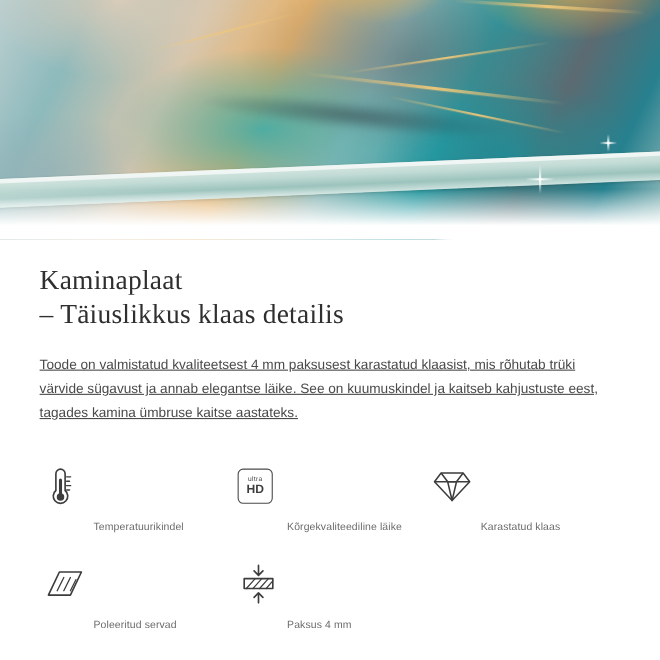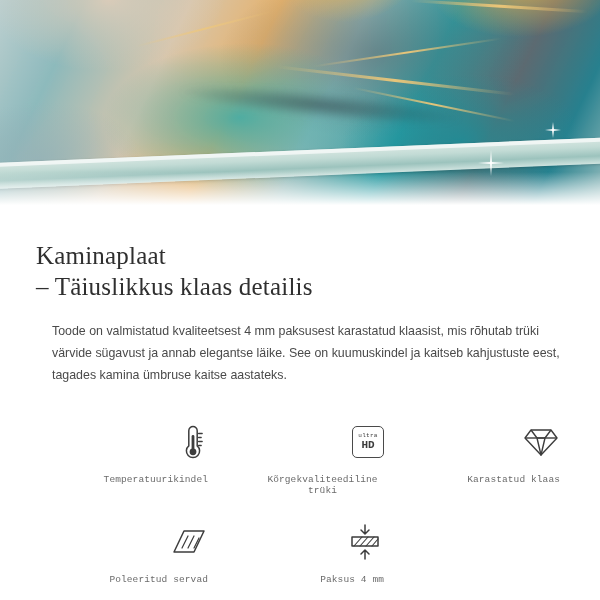--- a/index.html
+++ b/index.html
@@ -135,41 +135,41 @@
     font-family: "Liberation Serif", serif;
     font-size: 25px;
     line-height: 31px;
     font-weight: 400;
     color: #2f2f2f;
     letter-spacing: 0.2px;
   }
   .title .line2 { display: block; }
 
   .body-text {
-    margin: 18px 0 0 16px;
+    margin: 18px 0 0 0;
     font-size: 12.4px;
     line-height: 22px;
     color: #4a4a4a;
     max-width: 534px;
+    text-decoration: underline;
   }
 
   
   .features {
     display: grid;
     grid-template-columns: repeat(3, 1fr);
     row-gap: 14px;
     margin-top: 28px;
   }
   .feature {
     display: flex;
     flex-direction: column;
-    align-items: flex-end;
+    align-items: flex-start;
     justify-content: flex-start;
     padding: 6px 4px 4px 4px;
-    font-family: Liberation Mono, monospace;
   }
   .feature-icon {
     height: 44px;
     display: flex;
     align-items: center;
     justify-content: center;
   }
   .feature-label {
     margin-top: 10px;
     font-size: 9.5px;
@@ -248,21 +248,21 @@
         <div class="feature-label">Temperatuurikindel</div>
       </div>
 
       <div class="feature">
         <div class="feature-icon">
           <div class="ultrahd">
             <span class="u-top">ultra</span>
             <span class="u-bot">HD</span>
           </div>
         </div>
-        <div class="feature-label">Kõrgekvaliteediline trüki</div>
+        <div class="feature-label">Kõrgekvaliteediline läike</div>
       </div>
 
 
       <div class="feature">
         <div class="feature-icon">
           <svg width="38" height="36" viewBox="0 0 38 36" fill="none" stroke="#3d3d3d" stroke-width="1.4" stroke-linejoin="round">
             <path d="M9 6 h20 l6 8 l-16 17 l-16 -17 Z"></path>
             <path d="M3 14 h32"></path>
             <path d="M9 6 l6 8 l4 17 l4 -17 l6 -8"></path>
             <path d="M15 14 h8"></path>

